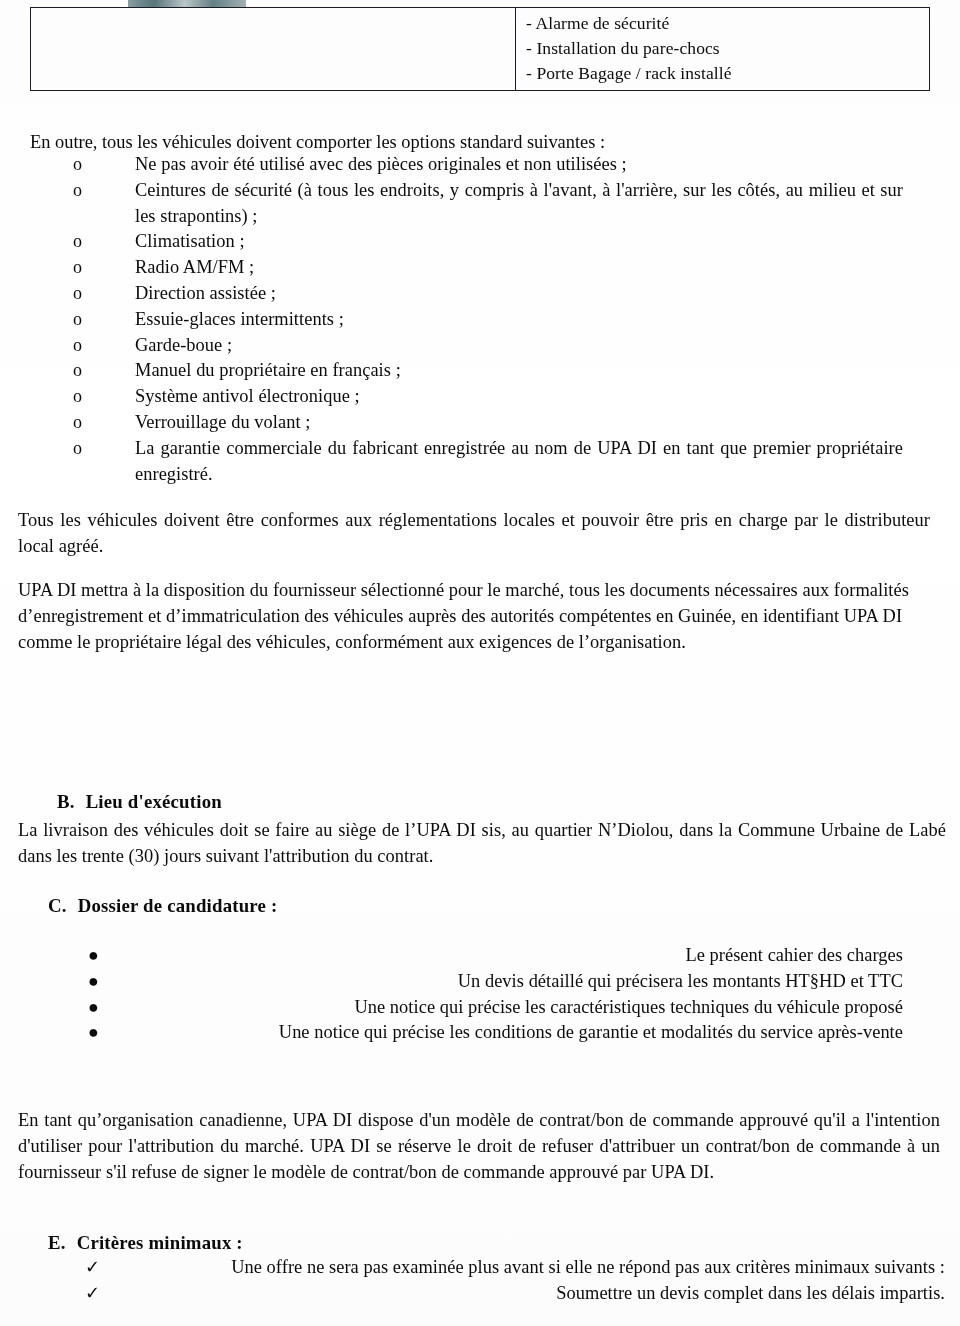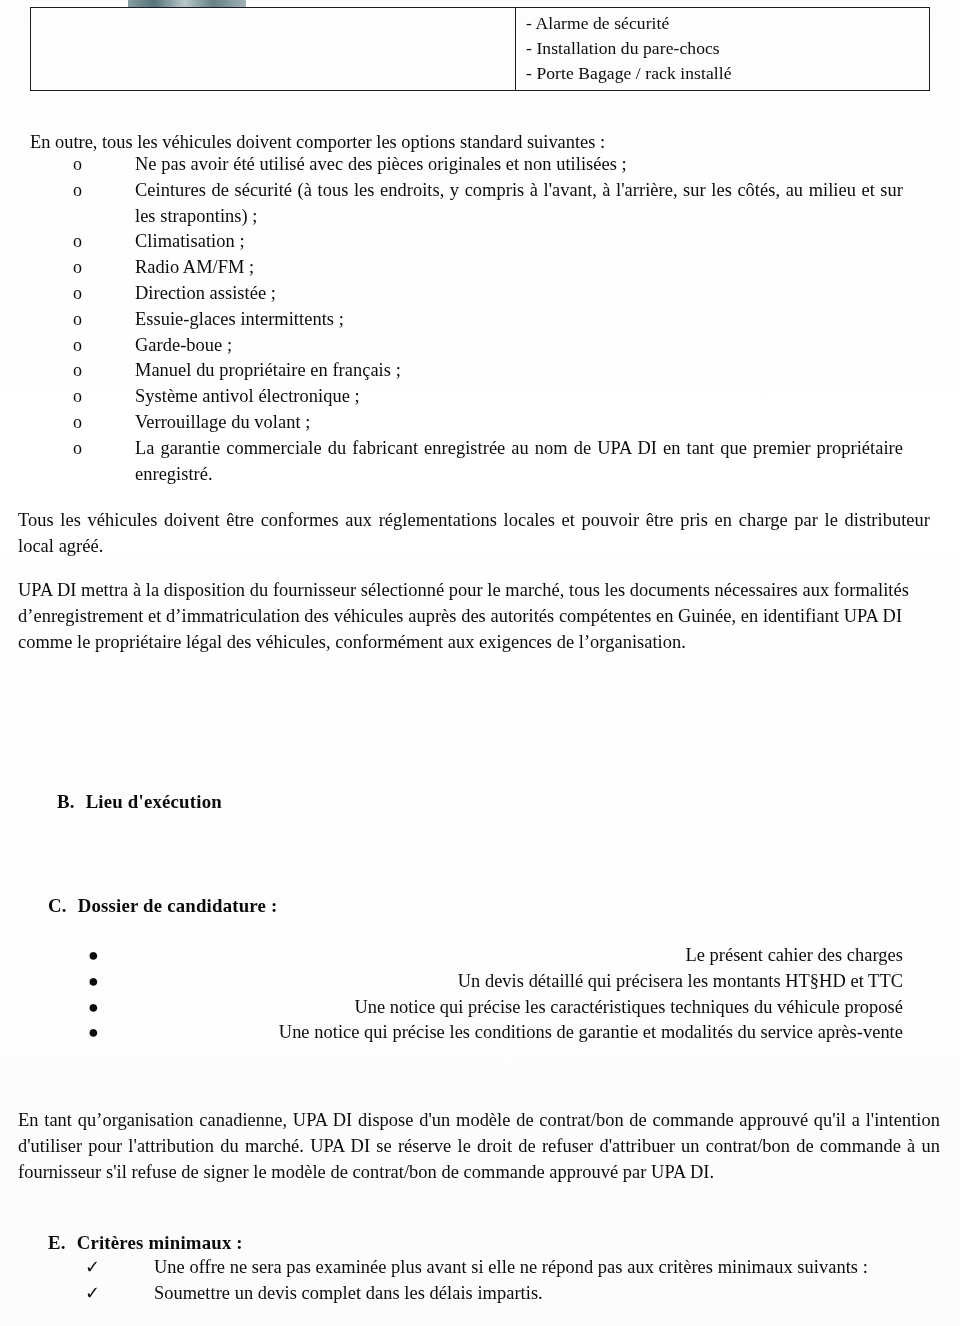--- a/index.html
+++ b/index.html
@@ -150,21 +150,21 @@
     position: absolute;
     left: 85px;
     top: 1255px;
     width: 860px;
   }
   .list-criteres li { padding-left: 35px; }
   .list-criteres li .bullet {
     font-size: 17px;
     line-height: 26px;
   }
-  .list-criteres li .li-text { text-align: left; }
+  .list-criteres li .li-text { text-align: right; }
 
   
   #para-conformes { left: 18px; top: 508px;  width: 912px; }
   #para-documents { left: 18px; top: 578px;  width: 900px; text-align: left; }
   #para-import    { left: 18px; top: 713px;  width: 912px; }
   #para-livraison { left: 18px; top: 818px;  width: 928px; }
   #para-candidat  { left: 18px; top: 918px;  width: 700px; text-align: left; }
   #para-conditions{ left: 18px; top: 1108px; width: 922px; }
 
   
@@ -256,20 +256,21 @@
   </ul>
 
   <div class="body-block" id="para-conformes">Tous les véhicules doivent être conformes aux réglementations locales et pouvoir être pris en charge par le distributeur local agréé.</div>
 
   <div class="body-block left-align" id="para-documents">UPA DI mettra à la disposition du fournisseur sélectionné pour le marché, tous les documents nécessaires aux formalités d’enregistrement et d’immatriculation des véhicules auprès des autorités compétentes en Guinée, en identifiant UPA DI comme le propriétaire légal des véhicules, conformément aux exigences de l’organisation.</div>
 
 
   <div class="section-heading" id="head-b">
     <span class="sec-letter">B.</span><span>Lieu d'exécution</span>
   </div>
+  <div class="body-block" id="para-livraison">La livraison des véhicules doit se faire au siège de l’UPA DI sis, au quartier N’Diolou, dans la Commune Urbaine de Labé dans les trente (30) jours suivant l'attribution du contrat.</div>
 
   <div class="section-heading" id="head-c">
     <span class="sec-letter">C.</span><span>Dossier de candidature :</span>
   </div>
 
   <ul class="doc-list list-dossier">
     <li>
       <span class="bullet">●</span>
       <span class="li-text">Le présent cahier des charges</span>
     </li>

